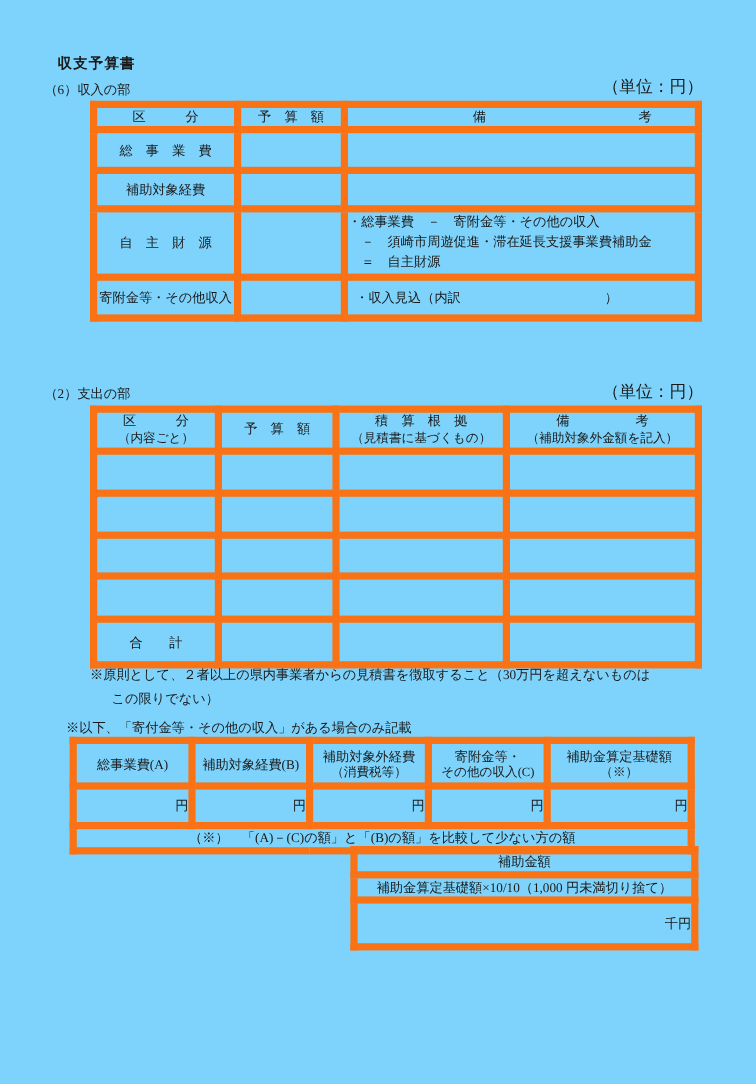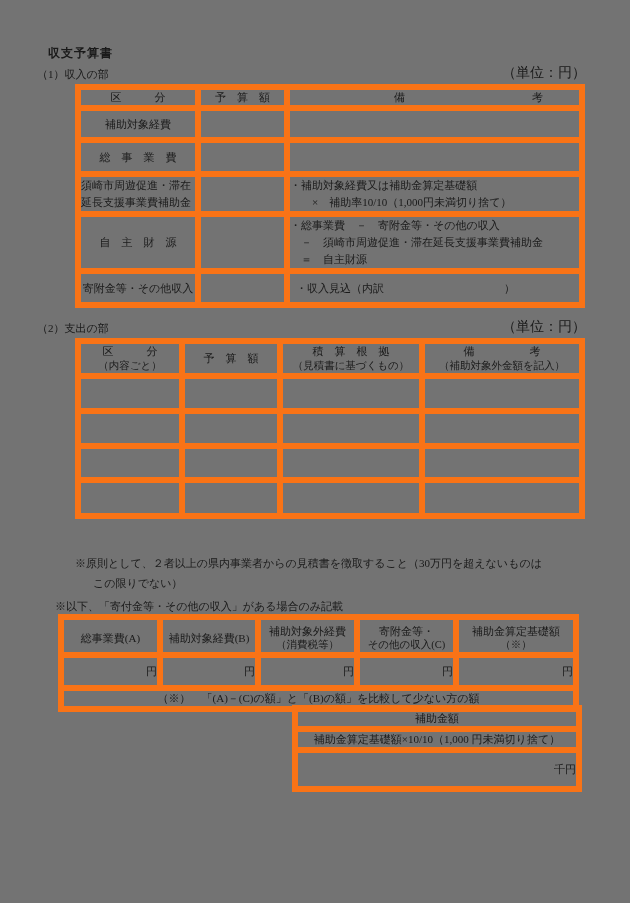--- a/index.html
+++ b/index.html
@@ -1,21 +1,21 @@
 <!DOCTYPE html>
 <html><head>
 <meta charset="utf-8">
 <style>
   html,body{margin:0;padding:0;}
   body{
     width:630px;height:903px;background:#ffffff;
     font-family:"Liberation Serif","DejaVu Serif",serif;
     color:#1a1a1a;
   }
-  .page{position:relative;width:630px;height:903px;background:#737373;overflow:hidden;}
+  .page{position:relative;width:630px;height:903px;background:#7dd3fc;overflow:hidden;}
 
   .doc-title{
     position:absolute;left:48px;top:45px;
     font-size:12px;font-weight:bold;letter-spacing:1px;
   }
   .section-line{
     position:absolute;left:37px;width:549px;
     display:flex;justify-content:space-between;align-items:flex-end;
     font-size:11px;
   }
@@ -56,61 +56,50 @@
   }
 </style>
 </head>
 <body>
 
 <div class="page">
 
   <div class="doc-title">収支予算書</div>
 
   <div class="section-line" style="top:64px;">
-    <span>（1）収入の部</span>
+    <span>（6）収入の部</span>
     <span class="unit">（単位：円）</span>
   </div>
 
   <table class="frm" style="left:75px;top:84px;width:504px;">
     <colgroup>
         <col style="width:120px">
         <col style="width:89px">
         <col style="width:295px">
       </colgroup>
     <tbody>
         <tr style="height:21px;">
       <td class="c">区　　　分</td>
       <td class="c">予　算　額</td>
       <td>
         <div class="biko-spread">
           <span>備</span>
           <span>考</span>
         </div>
       </td>
     </tr>
+    <tr style="height:34px;">
+      <td class="c">総　事　業　費</td>
+      <td></td>
+      <td></td>
+    </tr>
     <tr style="height:32px;">
       <td class="c">補助対象経費</td>
       <td></td>
       <td></td>
-    </tr>
-    <tr style="height:34px;">
-      <td class="c">総　事　業　費</td>
-      <td></td>
-      <td></td>
-    </tr>
-    <tr style="height:39px;">
-      <td class="label-lines">
-        <div>須崎市周遊促進・滞在</div>
-        <div>延長支援事業費補助金</div>
-      </td>
-      <td></td>
-      <td class="remark">
-        <div class="rline">・補助対象経費又は補助金算定基礎額</div>
-        <div class="rline">　　×　補助率10/10（1,000円未満切り捨て）</div>
-      </td>
     </tr>
     <tr style="height:55px;">
       <td class="c">自　主　財　源</td>
       <td></td>
       <td class="remark">
         <div class="rline">・総事業費　－　寄附金等・その他の収入</div>
         <div class="rline">　－　須崎市周遊促進・滞在延長支援事業費補助金</div>
         <div class="rline">　＝　自主財源</div>
       </td>
     </tr>
@@ -174,20 +163,26 @@
       <td></td>
       <td></td>
       <td></td>
     </tr>
     <tr style="height:36px;">
       <td></td>
       <td></td>
       <td></td>
       <td></td>
     </tr>
+    <tr style="height:38px;">
+      <td class="c">合　　計</td>
+      <td></td>
+      <td></td>
+      <td></td>
+    </tr>
   </tbody>
     </table>
 
   <div class="note-block" style="top:553px;">
     <div>※原則として、２者以上の県内事業者からの見積書を徴取すること（30万円を超えないものは</div>
     <div class="indent">この限りでない）</div>
   </div>
 
   <div class="caption" style="top:599px;">※以下、「寄付金等・その他の収入」がある場合のみ記載</div>
 

